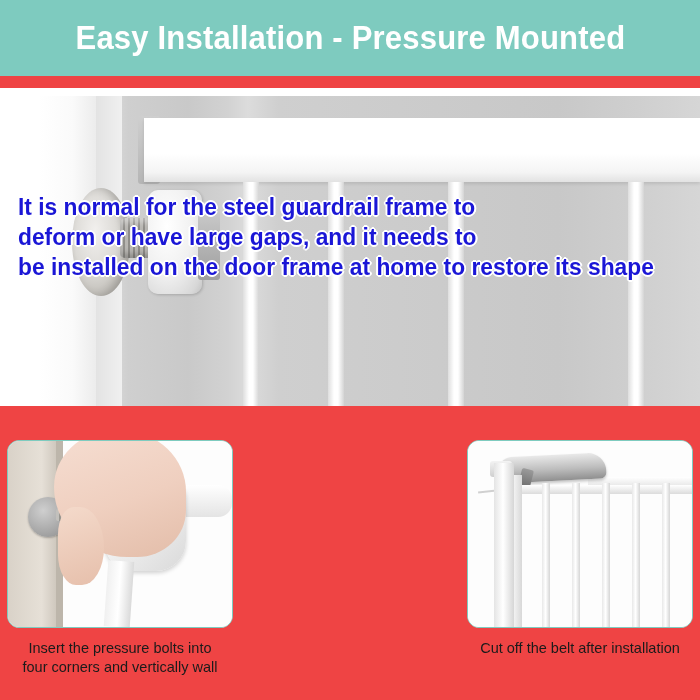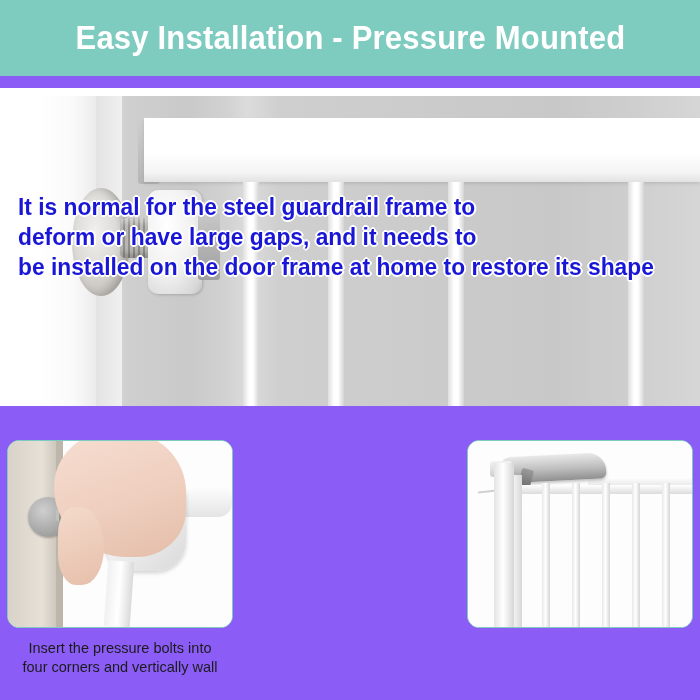--- a/index.html
+++ b/index.html
@@ -1,20 +1,20 @@
 <!DOCTYPE html>
 <html><head>
 <meta charset="utf-8">
 <style>
   html,body{margin:0;padding:0;}
   body{
     width:700px;height:700px;overflow:hidden;background:#ffffff;
     font-family:"Liberation Sans","DejaVu Sans",sans-serif;
   }
-  .page{position:relative;width:700px;height:700px;background:#8b5cf6;}
+  .page{position:relative;width:700px;height:700px;background:#ef4444;}
 
   
   .banner{
     position:absolute;left:0;top:0;width:700px;height:76px;
     background:#7ecbbf;display:flex;align-items:center;justify-content:center;
   }
   .banner-title{
     color:#ffffff;font-size:33px;font-weight:bold;letter-spacing:.2px;
     font-family:"Liberation Sans","DejaVu Sans",sans-serif;
     transform:scaleX(.94);transform-origin:center;white-space:nowrap;
@@ -257,16 +257,17 @@
         <div class="p3-latch-clip"></div>
         <div class="p3-rail"></div>
         <div class="p3-postL"></div>
         <div class="p3-postL2"></div>
         <div class="p3-bar" style="left:74px"></div>
         <div class="p3-bar" style="left:104px"></div>
         <div class="p3-bar" style="left:134px"></div>
         <div class="p3-bar" style="left:164px"></div>
         <div class="p3-bar" style="left:194px"></div>
       </div>
+      <div class="step-cap">Cut off the belt after installation</div>
     </div>
 
   </div>
 </div>
 
 </body></html>

